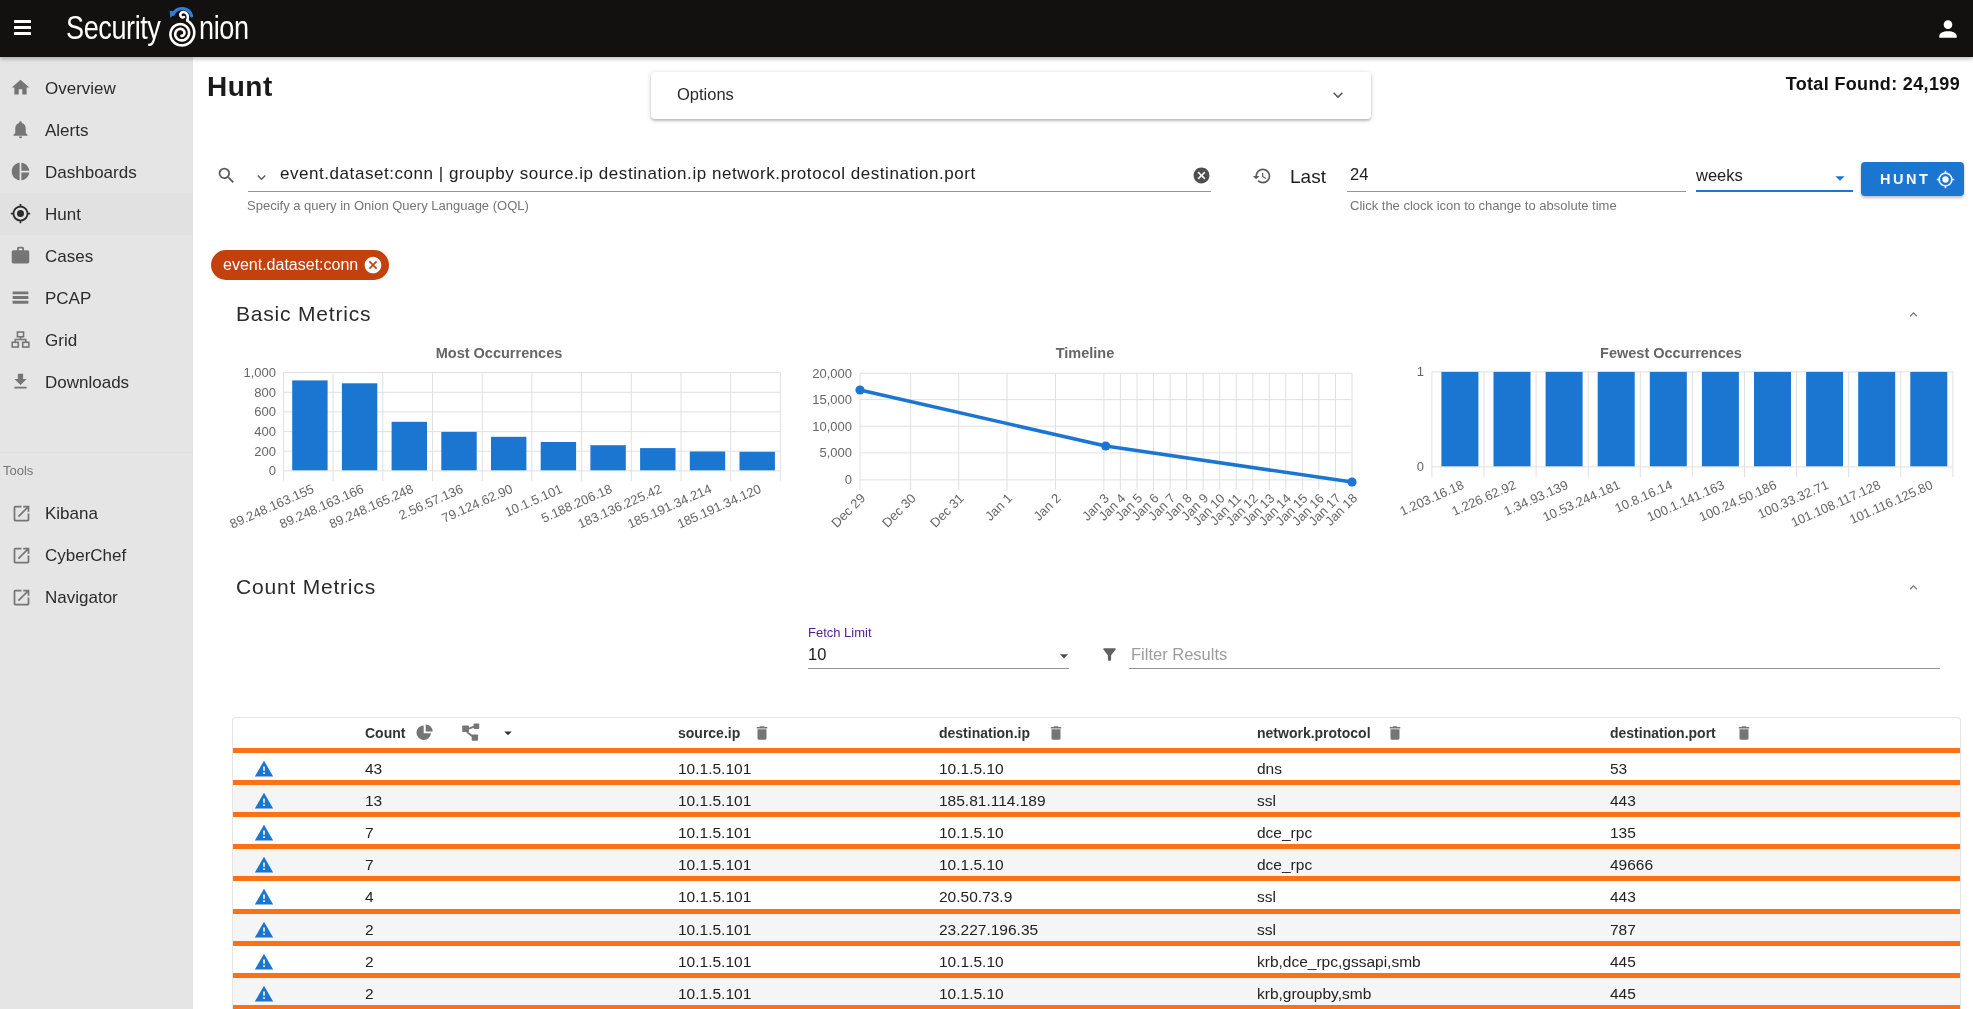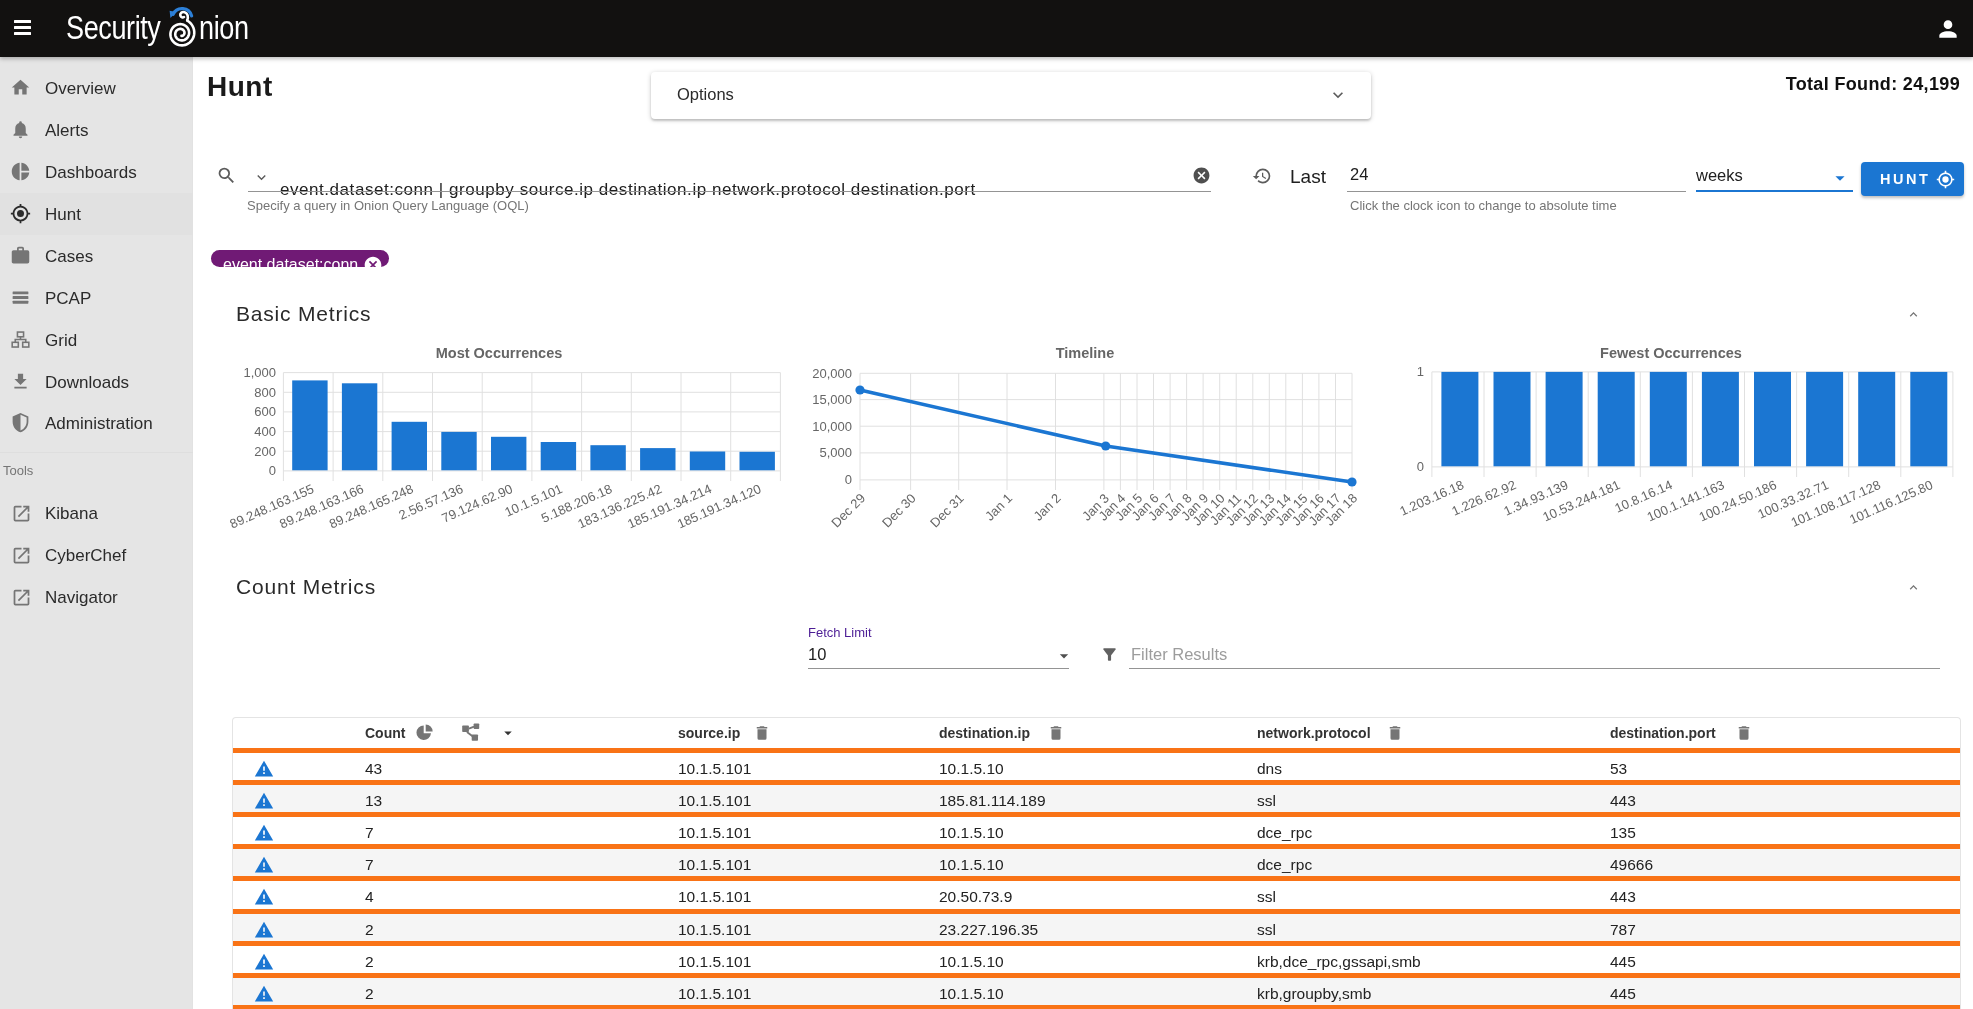--- a/index.html
+++ b/index.html
@@ -26,33 +26,33 @@
 
 .main { position:absolute; left:193px; top:57px; width:1780px; height:952px; background:#fff; }
 .title { position:absolute; left:14px; top:14px; font-size:28px; letter-spacing:0.5px; font-weight:bold; color:#1a1a1a; }
 .optbox { position:absolute; left:458px; top:15px; width:720px; height:47px; background:#fff; border-radius:4px;
   box-shadow:0 1px 5px rgba(0,0,0,.2), 0 2px 2px rgba(0,0,0,.14); }
 .optbox span { position:absolute; left:26px; top:13px; font-size:16.5px; color:#2b2b2b; }
 .optbox svg { position:absolute; right:23px; top:13px; }
 .totfound { position:absolute; right:13px; top:17px; font-size:18px; letter-spacing:0.35px; font-weight:bold; color:#111; }
 
 .q-underline { position:absolute; left:55px; top:133.5px; width:963px; border-top:1px solid #949494; }
-.q-text { position:absolute; left:87px; top:107px; font-size:17px; letter-spacing:0.55px; color:#202020;margin-top:16px; }
+.q-text { position:absolute; left:87px; top:107px; font-size:17px; letter-spacing:0.55px; color:#202020; }
 .q-help { position:absolute; left:54px; top:141px; font-size:13px; color:#757575; }
 .t-underline { position:absolute; left:1154px; top:133.5px; width:339px; border-top:1px solid #949494; }
 .t-text { position:absolute; left:1157px; top:108px; font-size:16.5px; color:#202020; }
 .t-help { position:absolute; left:1157px; top:141px; font-size:13px; color:#757575; }
 .last { position:absolute; left:1097px; top:109px; font-size:19px; color:#202020; }
 .w-underline { position:absolute; left:1503px; top:132.5px; width:157px; border-top:2px solid #1b76d2; }
 .w-text { position:absolute; left:1503px; top:109px; font-size:16.5px; color:#202020; }
 .huntbtn { position:absolute; left:1668px; top:105px; width:103px; height:34px; background:#1b76d2; border-radius:4px;
   box-shadow:0 2px 3px rgba(0,0,0,.25); color:#fff; }
 .huntbtn b { position:absolute; left:19px; top:9px; font-size:14.5px; font-weight:bold; letter-spacing:2.5px; }
 .huntbtn svg { position:absolute; right:9px; top:8px; }
-.chip { position:absolute; left:18px; top:193px; width:178px; height:17px; background:#701a75; border-radius:15px; color:#fff; }
+.chip { position:absolute; left:18px; top:193px; width:178px; height:30px; background:#c2410c; border-radius:15px; color:#fff; }
 .chip span { position:absolute; left:12px; top:6px; font-size:16px; }
 .chip svg { position:absolute; right:6px; top:5px; }
 .h2 { position:absolute; font-size:21px; letter-spacing:0.8px; color:#2a2a2a; }
 .coll { position:absolute; color:#757575; }
 
 .glabel { position:absolute; left:615px; top:568px; font-size:13px; color:#4c1d95; }
 .gval { position:absolute; left:615px; top:588px; font-size:16.5px; color:#202020; }
 .g-underline { position:absolute; left:615px; top:610.5px; width:261px; border-top:1px solid #949494; }
 .f-underline { position:absolute; left:936px; top:610.5px; width:811px; border-top:1px solid #949494; }
 .fplace { position:absolute; left:938px; top:588px; font-size:16.5px; color:#9c9c9c; }
@@ -137,26 +137,20 @@
           <path d="M12,8.9 V12 M6,15.2 V12 H18 V15.2"></path>
         </g>
       </svg>
       <span>Grid</span>
     </div>
   <div class="nav" style="top:304px">
       <svg width="21" height="21" viewBox="0 0 24 24">
         <path fill="#757575" d="M5,20H19V18H5M19,9H15V3H9V9H5L12,16L19,9Z"></path>
       </svg>
       <span>Downloads</span>
-    </div>
-  <div class="nav" style="top:345px">
-      <svg width="21" height="21" viewBox="0 0 24 24">
-        <path fill="#757575" d="M21,11C21,16.55 17.16,21.74 12,23C6.84,21.74 3,16.55 3,11V5L12,1L21,5V11M12,21C15.75,20 19,15.54 19,11.22V6.3L12,3.18V21Z"></path>
-      </svg>
-      <span>Administration</span>
     </div>
   <div class="sdiv"></div>
   <div class="tools">Tools</div>
   <div class="nav" style="top:435px">
       <svg width="21" height="21" viewBox="0 0 24 24" style="left:11px;top:11px">
         <path fill="#757575" d="M19,19H5V5H12V3H5A2,2 0 0,0 3,5V19A2,2 0 0,0 5,21H19A2,2 0 0,0 21,19V12H19M14,3V5H17.59L7.76,14.83L9.17,16.24L19,6.41V10H21V3H14Z"></path>
       </svg>
       <span>Kibana</span>
     </div>
   <div class="nav" style="top:477px">

